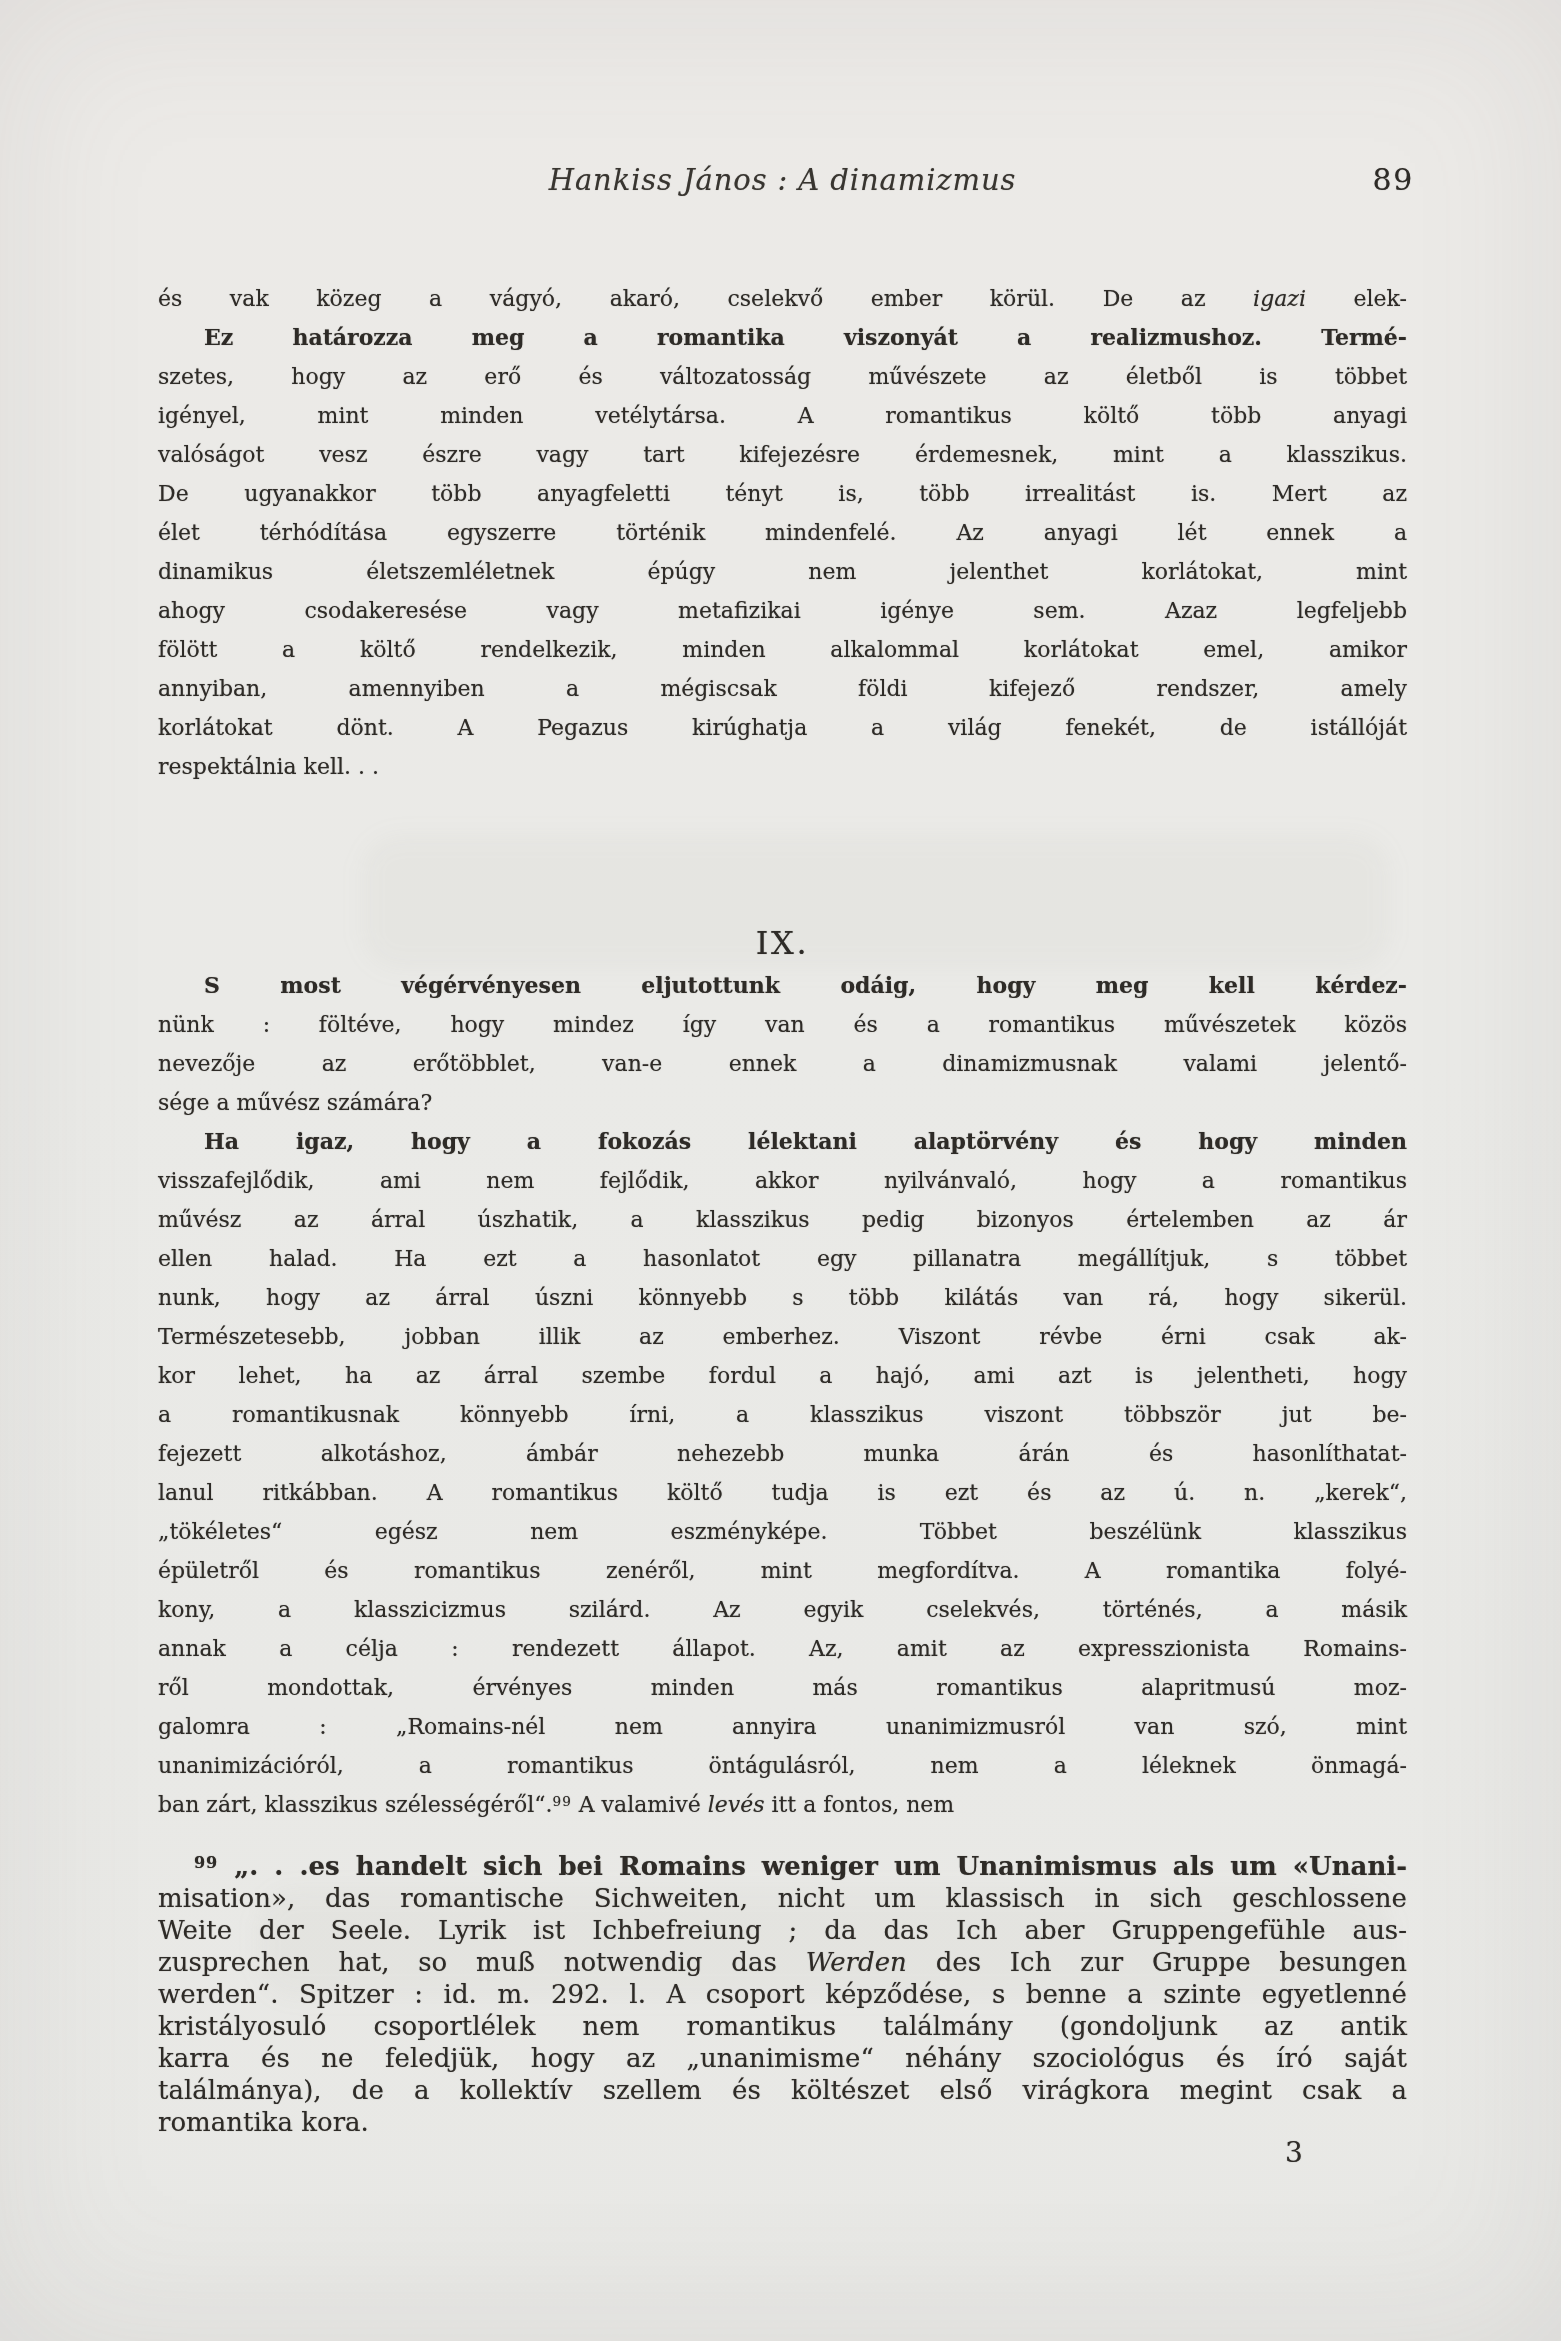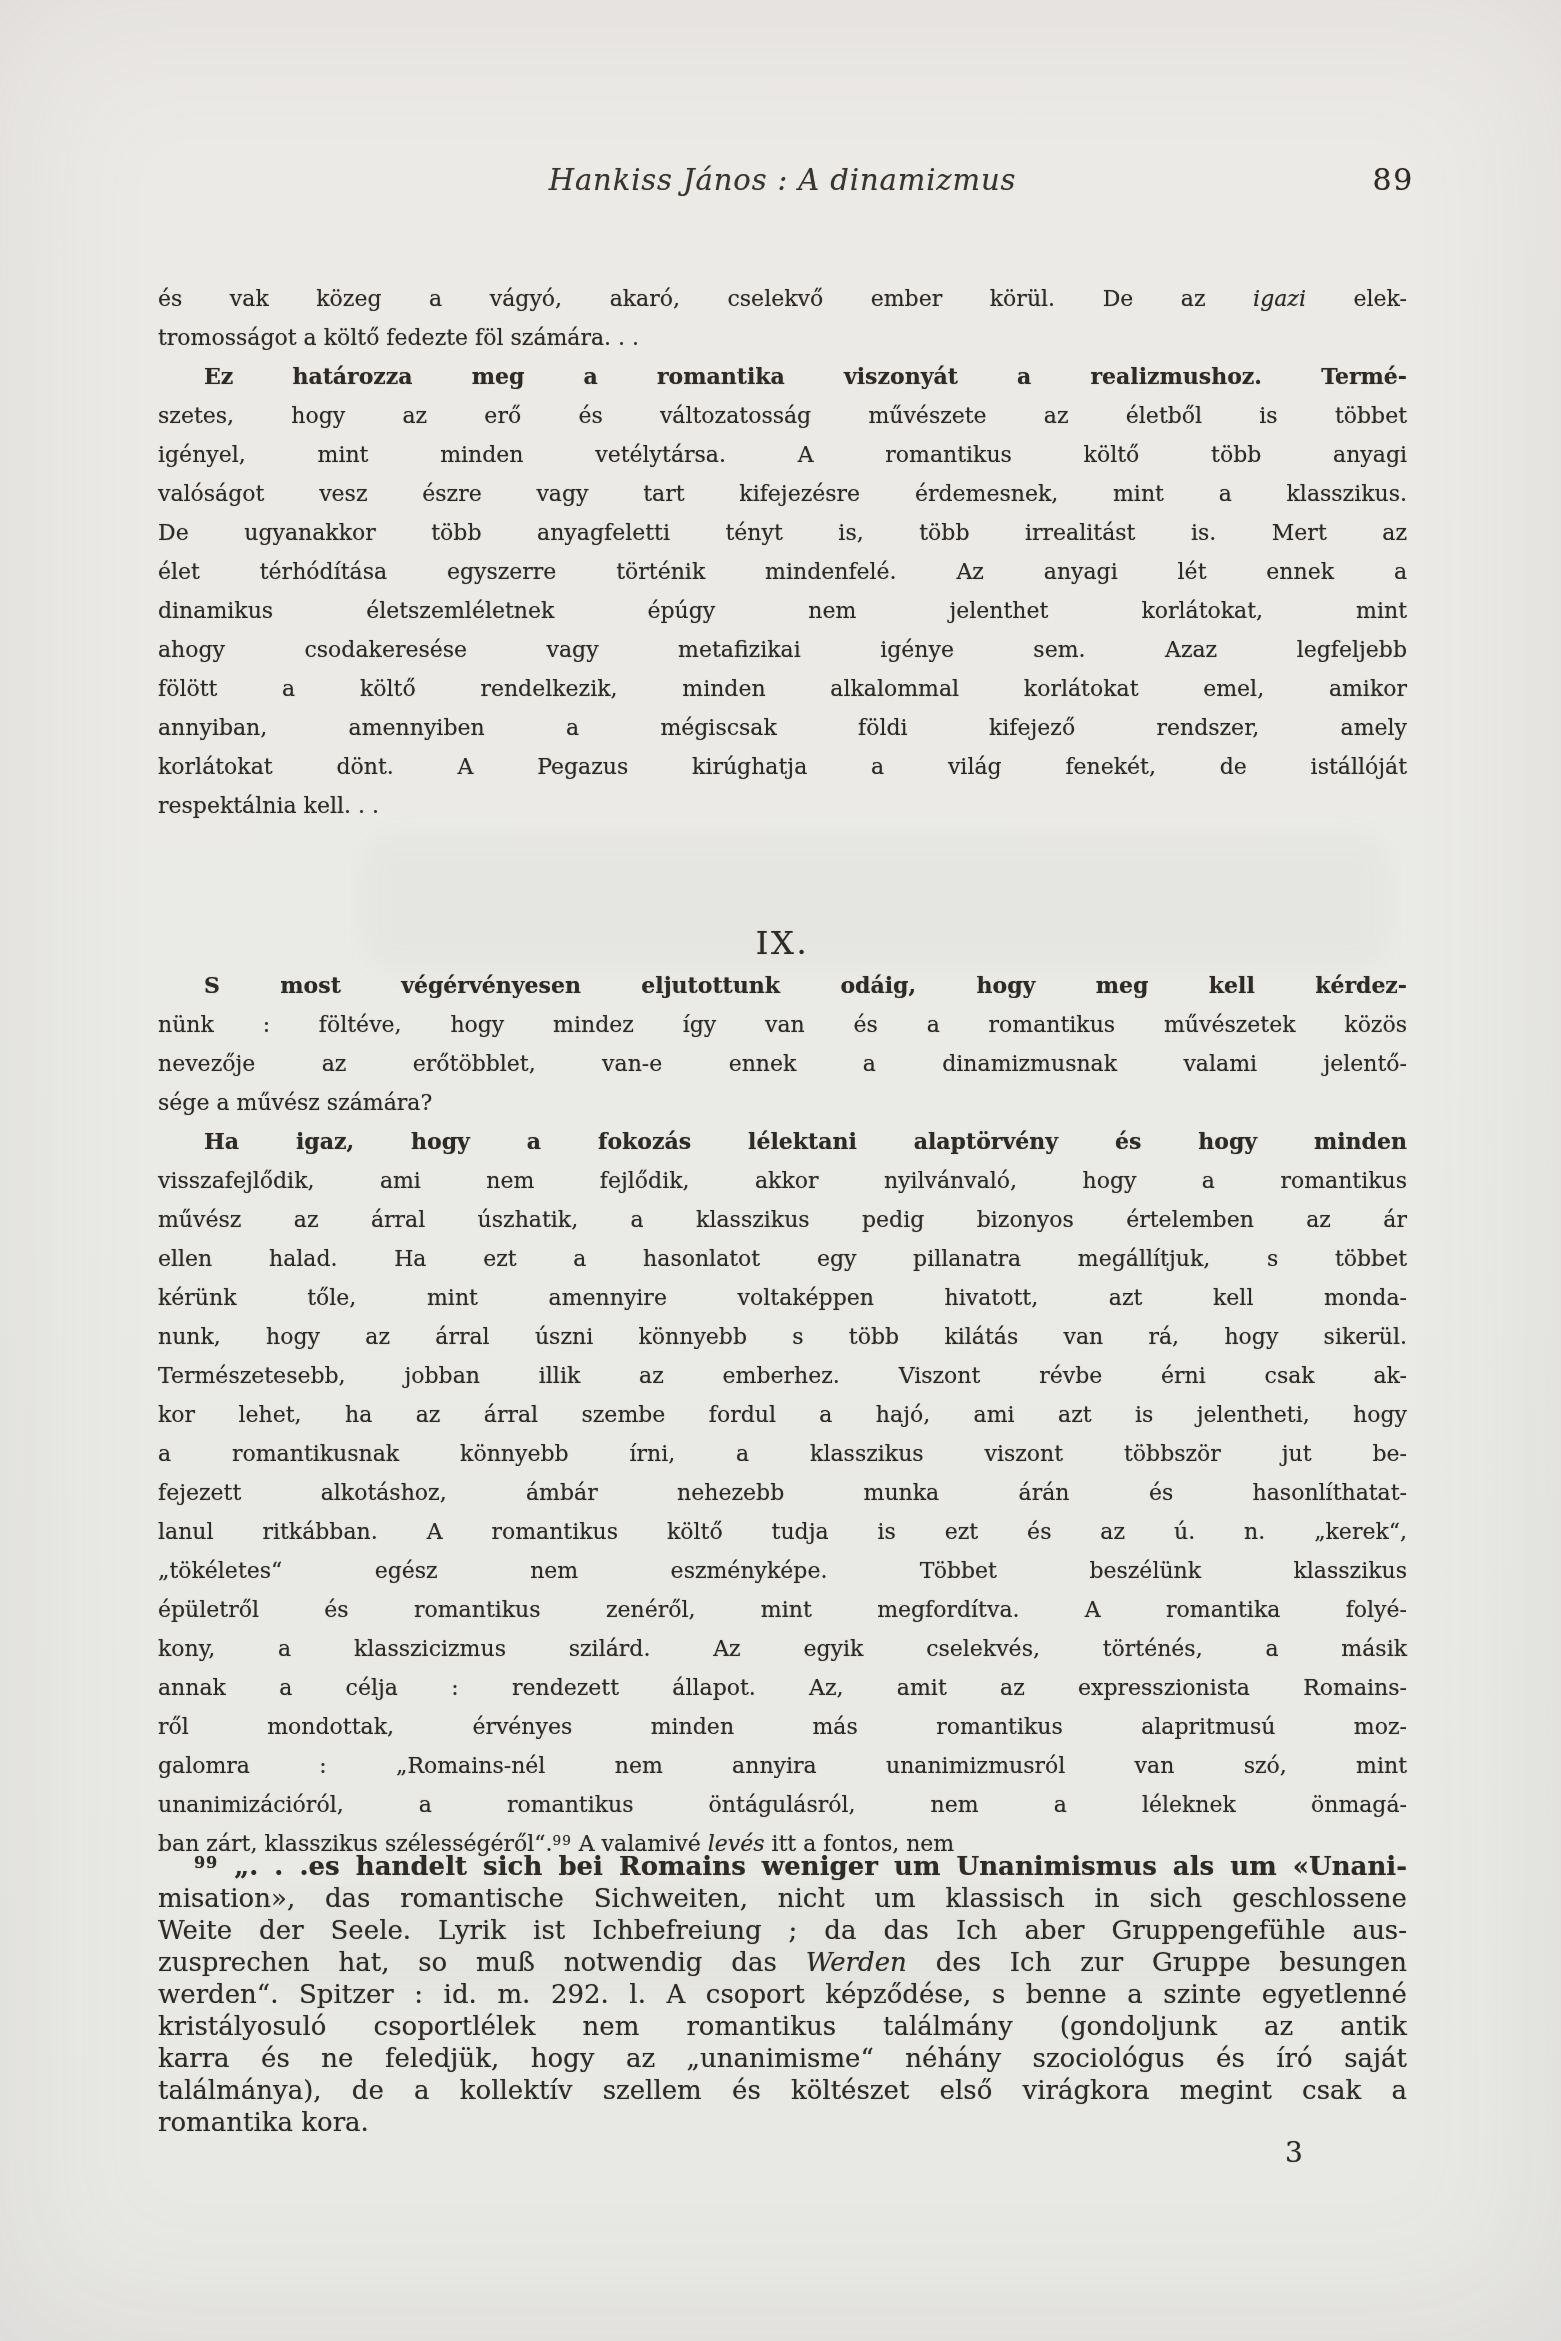--- a/index.html
+++ b/index.html
@@ -133,21 +133,20 @@
   <div class="scan-smudge smudge-1"></div>
   <div class="scan-smudge smudge-2"></div>
 
   <div class="running-head">
     <div class="running-title">Hankiss János :  A dinamizmus</div>
     <div class="page-number">89</div>
   </div>
 
   <div class="text-block block-a">
       <div class="tline"><span>és vak közeg a vágyó, akaró, cselekvő ember körül. De az </span><i>igazi</i><span> elek-</span></div>
-      <div class="tline last"><span>tromosságot a költő fedezte föl számára. . .</span></div>
       <div class="tline indent"><span>Ez határozza meg a romantika viszonyát a realizmushoz. Termé-</span></div>
       <div class="tline"><span>szetes, hogy az erő és változatosság művészete az életből is többet</span></div>
       <div class="tline"><span>igényel, mint minden vetélytársa. A romantikus költő több anyagi</span></div>
       <div class="tline"><span>valóságot vesz észre vagy tart kifejezésre érdemesnek, mint a klasszikus.</span></div>
       <div class="tline"><span>De ugyanakkor több anyagfeletti tényt is, több irrealitást is. Mert az</span></div>
       <div class="tline"><span>élet térhódítása egyszerre történik mindenfelé. Az anyagi lét ennek a</span></div>
       <div class="tline"><span>dinamikus életszemléletnek épúgy nem jelenthet korlátokat, mint</span></div>
       <div class="tline"><span>ahogy csodakeresése vagy metafizikai igénye sem. Azaz legfeljebb</span></div>
       <div class="tline"><span>fölött a költő rendelkezik, minden alkalommal korlátokat emel, amikor</span></div>
       <div class="tline"><span>annyiban, amennyiben a mégiscsak földi kifejező rendszer, amely</span></div>
@@ -159,21 +158,20 @@
 
   <div class="text-block block-b">
       <div class="tline indent"><span>S most végérvényesen eljutottunk odáig, hogy meg kell kérdez-</span></div>
       <div class="tline"><span>nünk : föltéve, hogy mindez így van és a romantikus művészetek közös</span></div>
       <div class="tline"><span>nevezője az erőtöbblet, van-e ennek a dinamizmusnak valami jelentő-</span></div>
       <div class="tline last"><span>sége a művész számára?</span></div>
       <div class="tline indent"><span>Ha igaz, hogy a fokozás lélektani alaptörvény és hogy minden</span></div>
       <div class="tline"><span>visszafejlődik, ami nem fejlődik, akkor nyilvánvaló, hogy a romantikus</span></div>
       <div class="tline"><span>művész az árral úszhatik, a klasszikus pedig bizonyos értelemben az ár</span></div>
       <div class="tline"><span>ellen halad. Ha ezt a hasonlatot egy pillanatra megállítjuk, s többet</span></div>
-      <div class="tline"><span>kérünk tőle, mint amennyire voltaképpen hivatott, azt kell monda-</span></div>
       <div class="tline"><span>nunk, hogy az árral úszni könnyebb s több kilátás van rá, hogy sikerül.</span></div>
       <div class="tline"><span>Természetesebb, jobban illik az emberhez. Viszont révbe érni csak ak-</span></div>
       <div class="tline"><span>kor lehet, ha az árral szembe fordul a hajó, ami azt is jelentheti, hogy</span></div>
       <div class="tline"><span>a romantikusnak könnyebb írni, a klasszikus viszont többször jut be-</span></div>
       <div class="tline"><span>fejezett alkotáshoz, ámbár nehezebb munka árán és hasonlíthatat-</span></div>
       <div class="tline"><span>lanul ritkábban. A romantikus költő tudja is ezt és az ú. n. „kerek“,</span></div>
       <div class="tline"><span>„tökéletes“ egész nem eszményképe. Többet beszélünk klasszikus</span></div>
       <div class="tline"><span>épületről és romantikus zenéről, mint megfordítva. A romantika folyé-</span></div>
       <div class="tline"><span>kony, a klasszicizmus szilárd. Az egyik cselekvés, történés, a másik</span></div>
       <div class="tline"><span>annak a célja : rendezett állapot. Az, amit az expresszionista Romains-</span></div>

